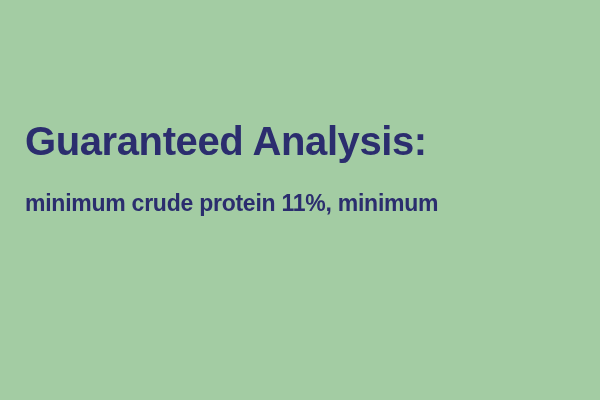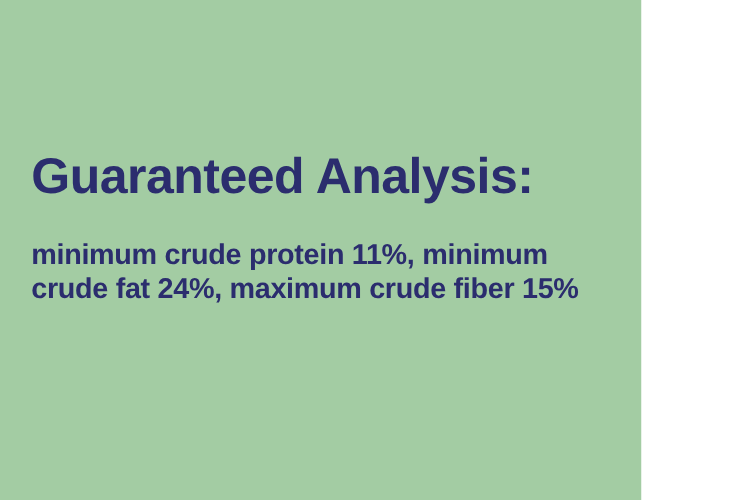--- a/index.html
+++ b/index.html
@@ -10,21 +10,21 @@
   body {
     width: 600px;
     height: 400px;
     overflow: hidden;
     font-family: "Liberation Sans", sans-serif;
   }
 
   #banner {
     position: relative;
     box-sizing: border-box;
-    width: 513px;
+    width: 600px;
     height: 400px;
     background: #a3cca3;
     display: flex;
     flex-direction: column;
     justify-content: flex-start;
     padding: 118px 18px 0 25px;
   }
 
   #heading {
     margin: 0;
@@ -55,16 +55,15 @@
 </style>
 </head>
 <body>
 
 <div id="banner">
 
   <h1 id="heading">Guaranteed Analysis:</h1>
 
   <p id="body-text">
     <span class="text-line">minimum crude protein 11%, minimum</span>
-    <span class="text-line">crude fat 24%, maximum crude fiber 15%</span>
   </p>
 
 </div>
 
 </body></html>

